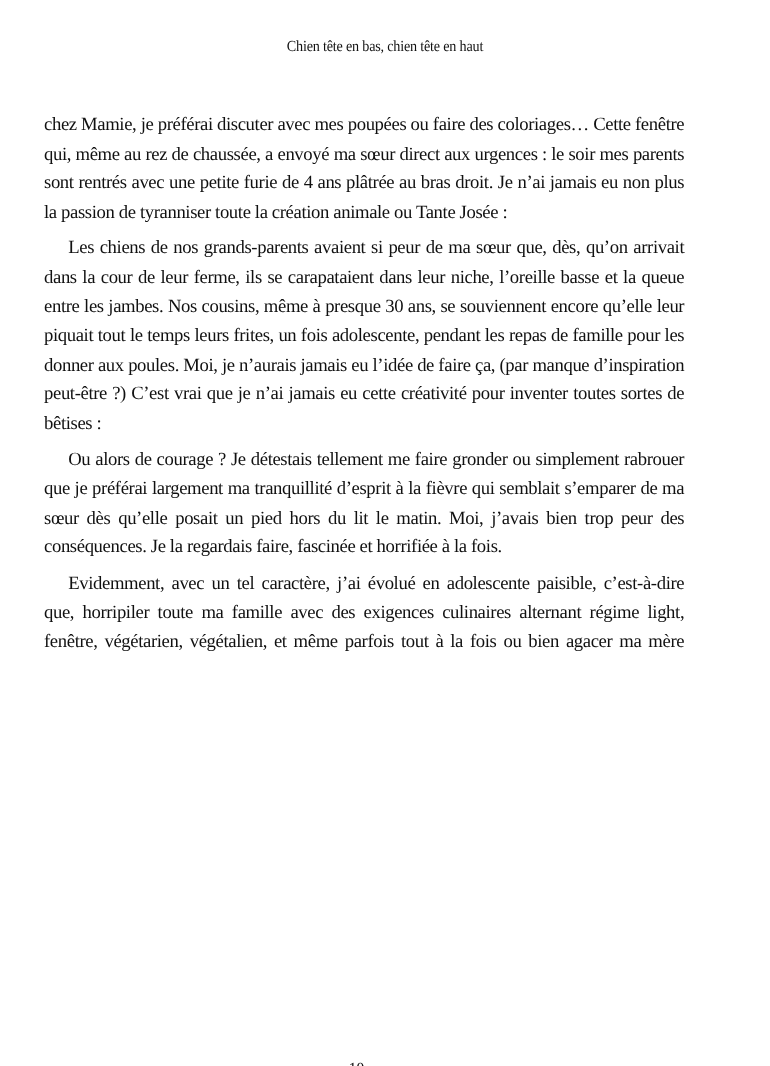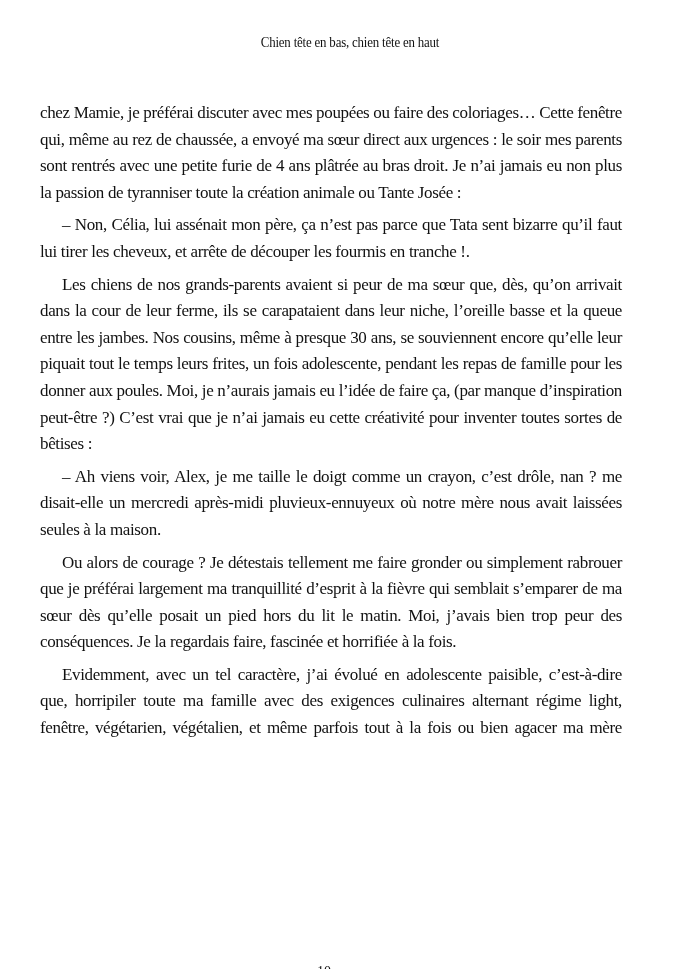--- a/index.html
+++ b/index.html
@@ -55,20 +55,18 @@
       font-size: 14px;
     }
   </style>
 </head>
 <body>
 
 <div class="running-head">Chien tête en bas, chien tête en haut</div>
 
 <div class="body-text">
   <p>chez Mamie, je préférai discuter avec mes poupées ou faire des coloriages… Cette fenêtre qui, même au rez de chaussée, a envoyé ma sœur direct aux urgences : le soir mes parents sont rentrés avec une petite furie de 4 ans plâtrée au bras droit. Je n’ai jamais eu non plus la passion de tyranniser toute la création animale ou Tante Josée :</p>
-  <p class="indent">– Non, Célia, lui assénait mon père, ça n’est pas parce que Tata sent bizarre qu’il faut lui tirer les cheveux, et arrête de découper les fourmis en tranche !.</p>
   <p class="indent">Les chiens de nos grands-parents avaient si peur de ma sœur que, dès, qu’on arrivait dans la cour de leur ferme, ils se carapataient dans leur niche, l’oreille basse et la queue entre les jambes. Nos cousins, même à presque 30 ans, se souviennent encore qu’elle leur piquait tout le temps leurs frites, un fois adolescente, pendant les repas de famille pour les donner aux poules. Moi, je n’aurais jamais eu l’idée de faire ça, (par manque d’inspiration peut-être ?) C’est vrai que je n’ai jamais eu cette créativité pour inventer toutes sortes de bêtises :</p>
-  <p class="indent">– Ah viens voir, Alex, je me taille le doigt comme un crayon, c’est drôle, nan ? me disait-elle un mercredi après-midi pluvieux-ennuyeux où notre mère nous avait laissées seules à la maison.</p>
   <p class="indent">Ou alors de courage ? Je détestais tellement me faire gronder ou simplement rabrouer que je préférai largement ma tranquillité d’esprit à la fièvre qui semblait s’emparer de ma sœur dès qu’elle posait un pied hors du lit le matin. Moi, j’avais bien trop peur des conséquences. Je la regardais faire, fascinée et horrifiée à la fois.</p>
   <p class="indent last">Evidemment, avec un tel caractère, j’ai évolué en adolescente paisible, c’est-à-dire que, horripiler toute ma famille avec des exigences culinaires alternant régime light, fenêtre, végétarien, végétalien, et même parfois tout à la fois ou bien agacer ma mère</p>
 </div>
 
 <div class="folio">10</div>
 
 </body></html>

